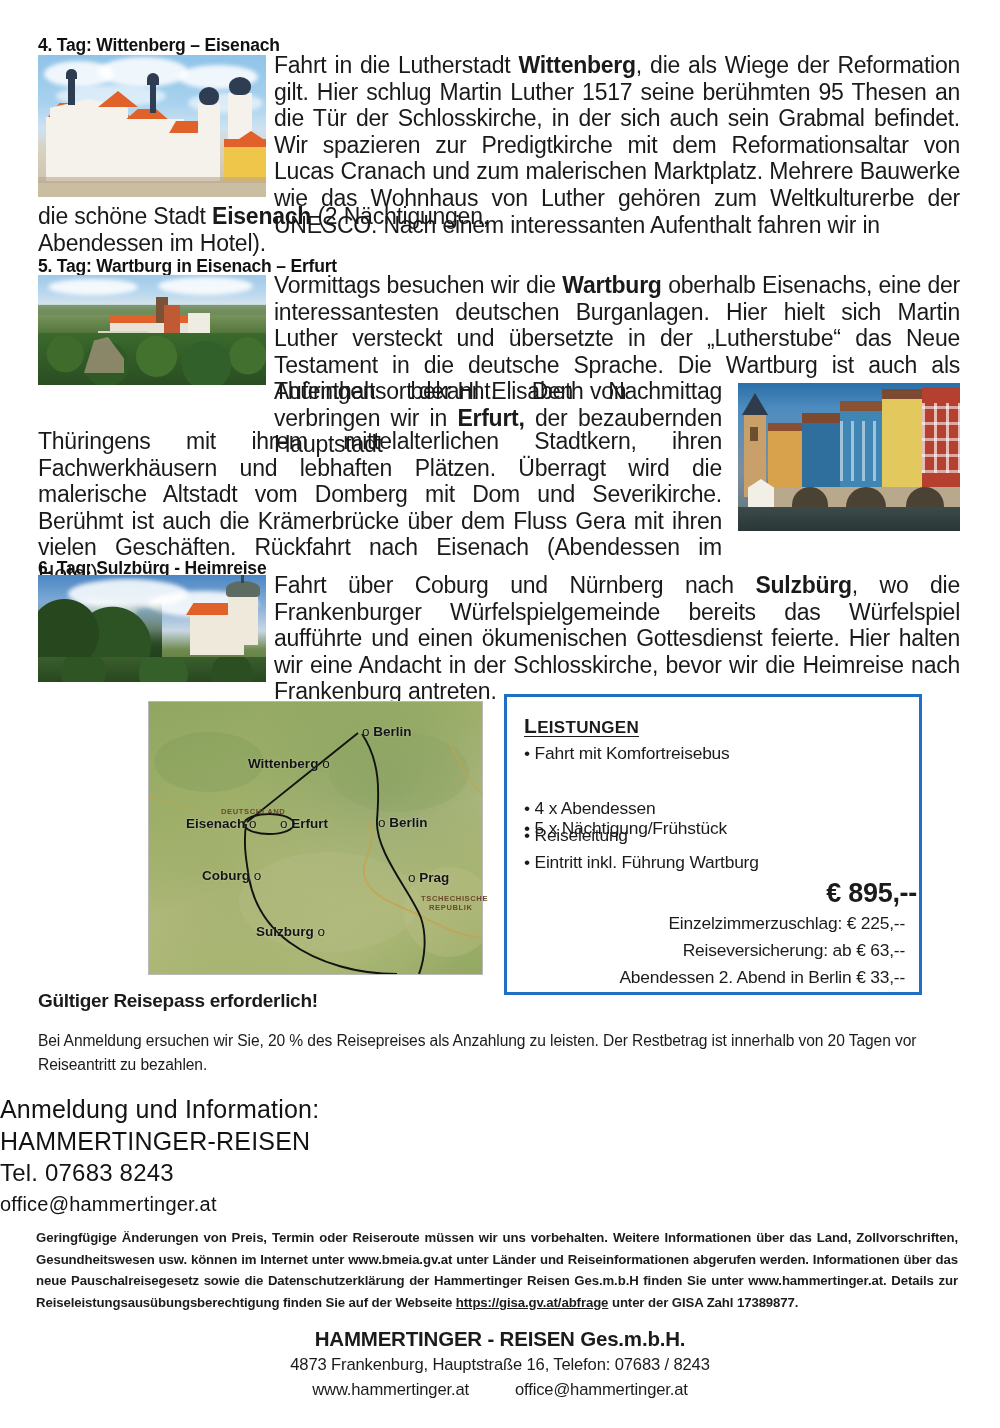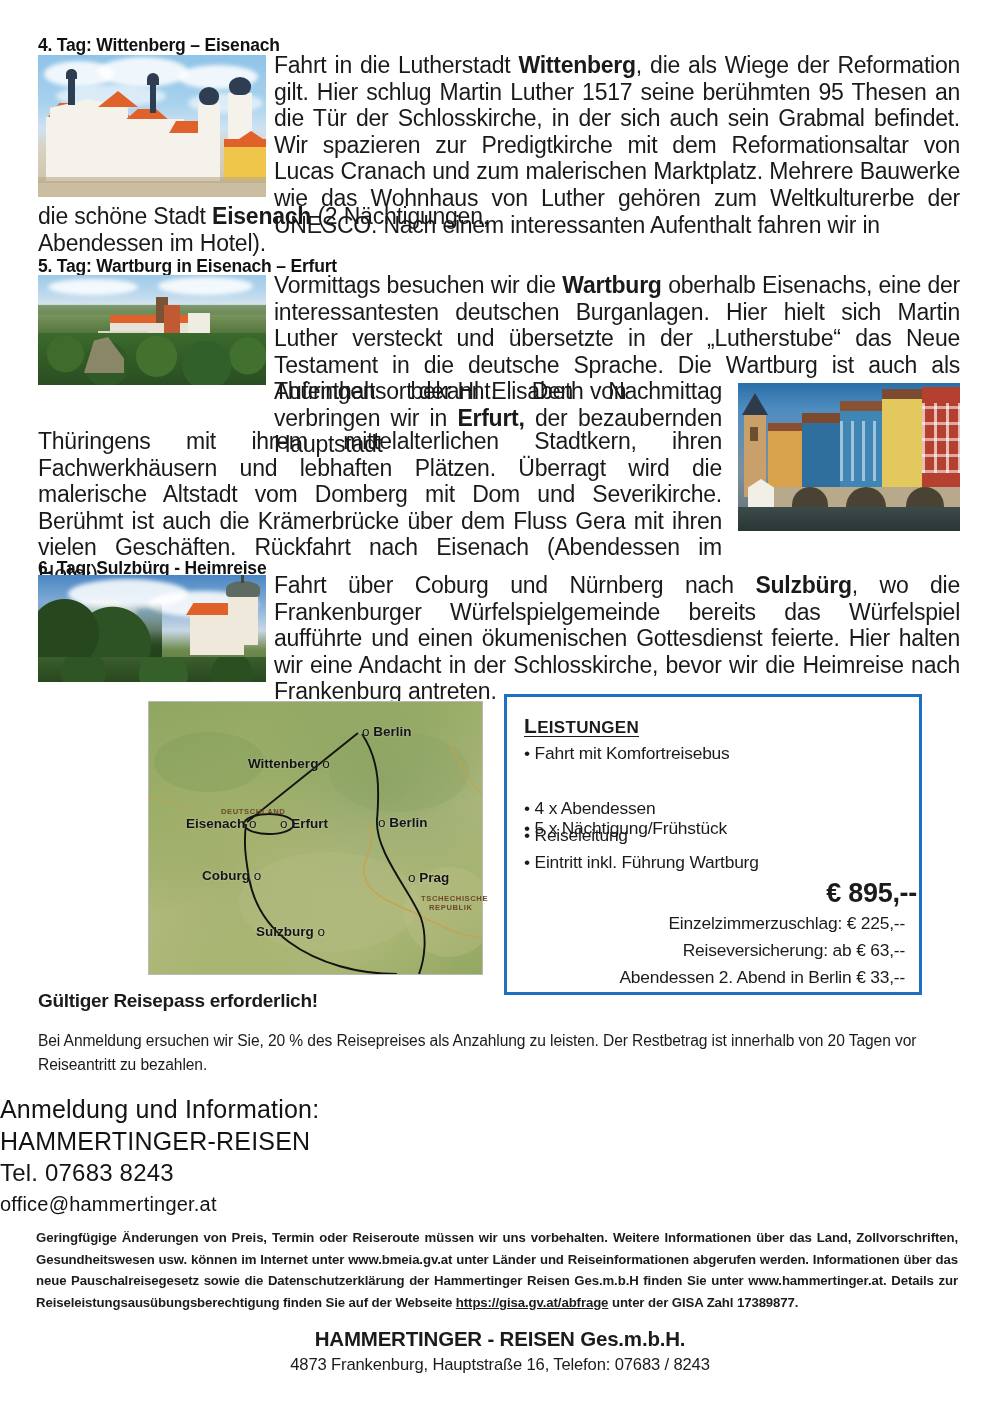--- a/index.html
+++ b/index.html
@@ -361,15 +361,16 @@
     <div class="l2">HAMMERTINGER-REISEN</div>
     <div class="l3">Tel. 07683 8243</div>
     <div class="l4">office@hammertinger.at</div>
   </div>
 
   <div class="fine" style="left:36px;top:1227px;width:922px;"><span>Geringfügige Änderungen von Preis, Termin oder Reiseroute müssen wir uns vorbehalten. Weitere Informationen über das Land, Zollvorschriften, Gesundheitswesen usw. können im Internet unter www.bmeia.gv.at unter Länder und Reiseinformationen abgerufen werden. Informationen über das neue Pauschalreisegesetz sowie die Datenschutzerklärung der Hammertinger Reisen Ges.m.b.H finden Sie unter www.hammertinger.at. Details zur Reiseleistungsausübungsberechtigung finden Sie auf der Webseite </span><span class="lnk">https://gisa.gv.at/abfrage</span><span> unter der GISA Zahl 17389877.</span></div>
 
   <div class="footer" style="left:0;top:1325px;">
     <div class="f1">HAMMERTINGER - REISEN Ges.m.b.H.</div>
     <div class="f2">4873 Frankenburg, Hauptstraße 16, Telefon: 07683 / 8243</div>
+    <div class="f3"><span>www.hammertinger.at</span><span class="gap"></span><span>office@hammertinger.at</span></div>
   </div>
 
 </div>
 
 </body></html>

